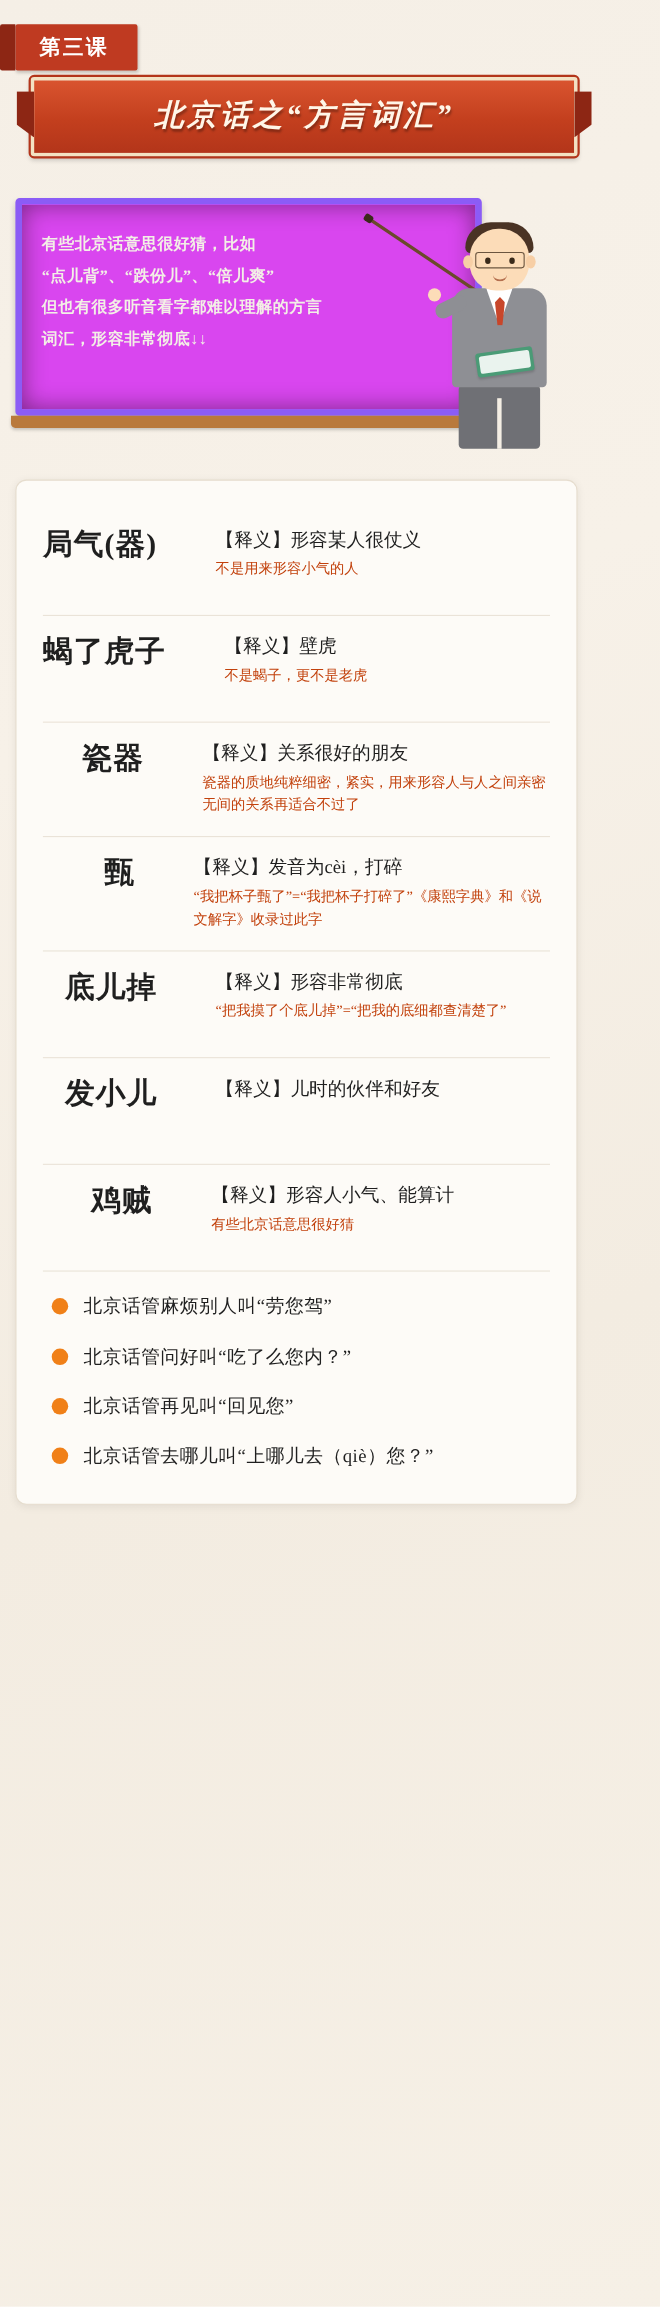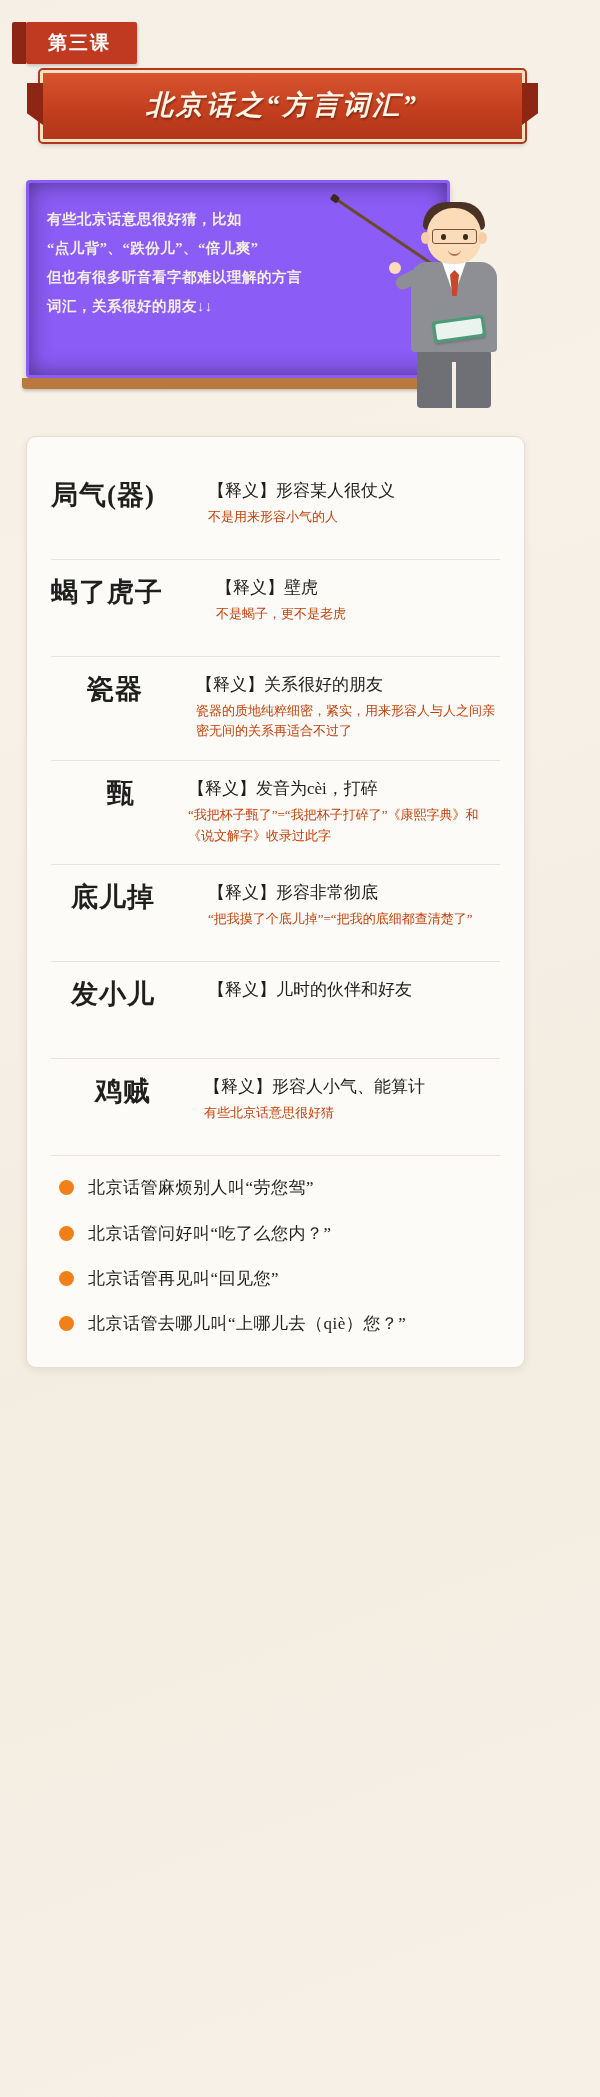--- a/index.html
+++ b/index.html
@@ -13,21 +13,20 @@
     font-family: "Liberation Serif", "DejaVu Serif", serif;
     color: #2b2b2b;
     position: relative;
     overflow-x: hidden;
   }
   .page {
     width: 539px;
     position: relative;
     padding-bottom: 60px;
     box-sizing: border-box;
-    padding-left: 12px;
   }
 
   
   .header {
     position: relative;
     padding: 22px 0 10px 0;
   }
   .lesson-ribbon {
     position: relative;
     margin-left: 14px;
@@ -85,22 +84,22 @@
     position: relative;
     margin: 28px 14px 0 14px;
     height: 230px;
   }
   .blackboard {
     position: absolute;
     left: 0;
     top: 0;
     width: 424px;
     height: 198px;
-    background: #8b5cf6;
-    border: 3px solid #8b5cf6;
+    background: #d946ef;
+    border: 6px solid #8b5cf6;
     border-radius: 4px;
     box-shadow: 0 4px 6px rgba(0,0,0,0.18), inset 0 0 22px rgba(0,0,0,0.45);
     box-sizing: border-box;
     padding: 22px 18px;
   }
   .board-text {
     color: #f3efe6;
     font-size: 14.5px;
     line-height: 2.0;
     font-weight: bold;
@@ -350,21 +349,21 @@
       <div class="main-title">北京话之“方言词汇”</div>
     </div>
   </div>
 
   <div class="board-area">
     <div class="blackboard">
       <div class="board-text">
         <div>有些北京话意思很好猜，比如</div>
         <div>“点儿背”、“跌份儿”、“倍儿爽”</div>
         <div>但也有很多听音看字都难以理解的方言</div>
-        <div>词汇，关系很好的朋友↓↓</div>
+        <div>词汇，形容非常彻底↓↓</div>
       </div>
     </div>
     <div class="board-tray"></div>
 
     <div class="teacher">
       <div class="pointer"></div>
       <div class="t-legs"></div>
       <div class="t-leg-split"></div>
       <div class="t-body"></div>
       <div class="t-shirt"></div>

